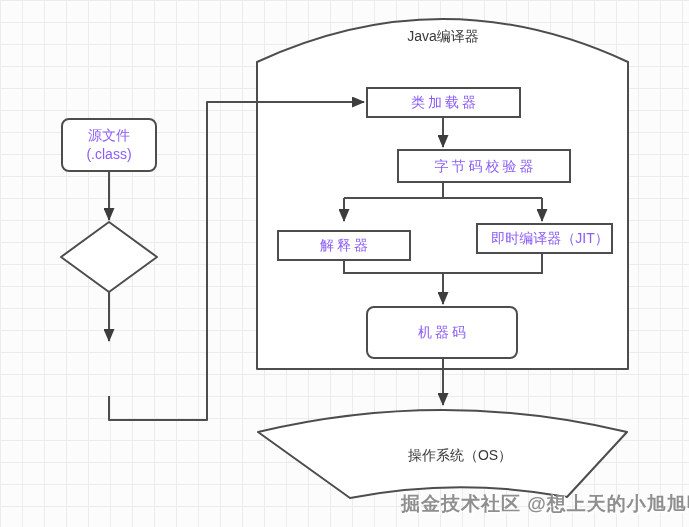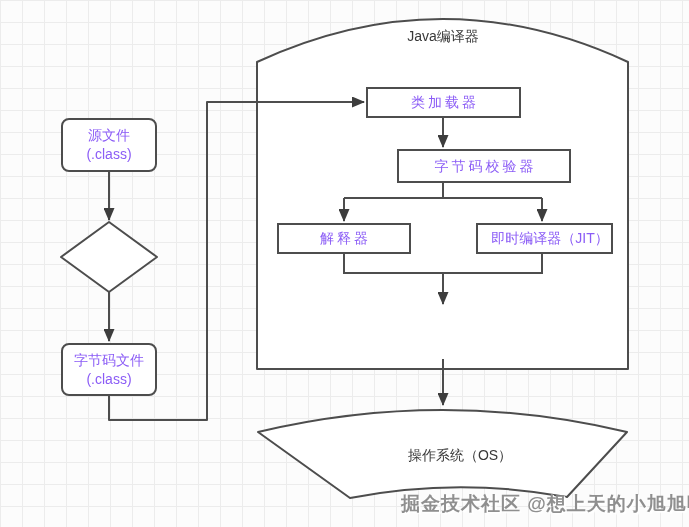--- a/index.html
+++ b/index.html
@@ -75,39 +75,38 @@
   <div class="freelabel" style="left:363px;top:28px;width:160px;">
     <div>Java编译器</div>
   </div>
 
   <div class="node rounded" style="left:61px;top:118px;width:96px;height:54px;">
     <div>源文件</div>
     <div>(.class)</div>
   </div>
 
 
-  <div class="node rounded" style="left:61px;top:343px;width:96px;height:53px;">
-    <div>字节码文件</div>
-    <div>(.class)</div>
-  </div>
 
   <div class="node" style="left:366px;top:87px;width:155px;height:31px;">
     <div class="cjk">类加载器</div>
   </div>
 
   <div class="node" style="left:366px;top:149px;width:174px;height:34px;margin-left:31px;">
     <div class="cjk">字节码校验器</div>
   </div>
 
-  <div class="node" style="left:277px;top:223px;width:134px;height:31px;">
+  <div class="node" style="left:277px;top:230px;width:134px;height:31px;">
     <div class="cjk">解释器</div>
   </div>
 
   <div class="node" style="left:476px;top:223px;width:137px;height:31px;padding-left:11px;">
     <div>即时编译器（JIT）</div>
   </div>
 
+  <div class="node rounded" style="left:366px;top:306px;width:152px;height:53px;">
+    <div class="cjk">机器码</div>
+  </div>
 
   <div class="freelabel" style="left:360px;top:447px;width:200px;">操作系统（OS）</div>
 
   <div class="watermark">掘金技术社区 @想上天的小旭旭呀</div>
 
 </div>
 
 </body></html>

